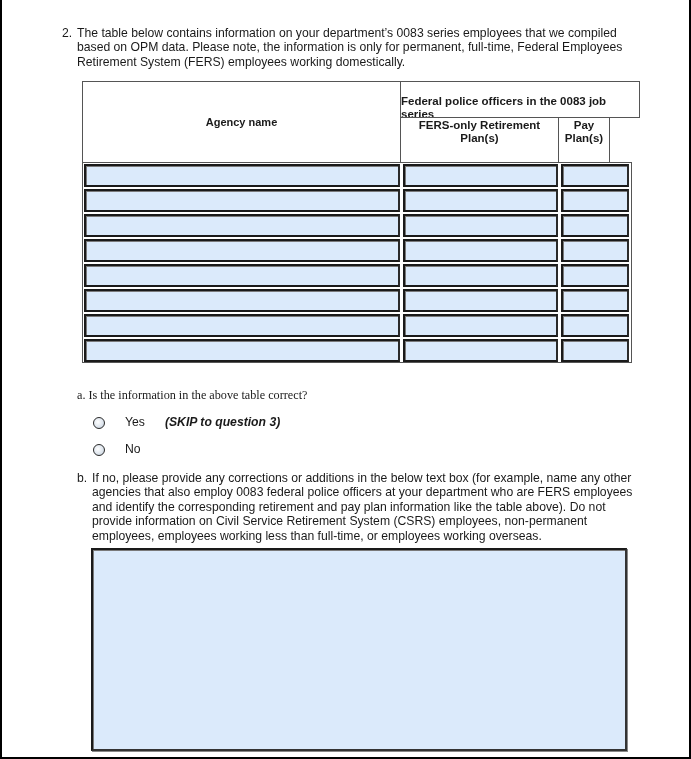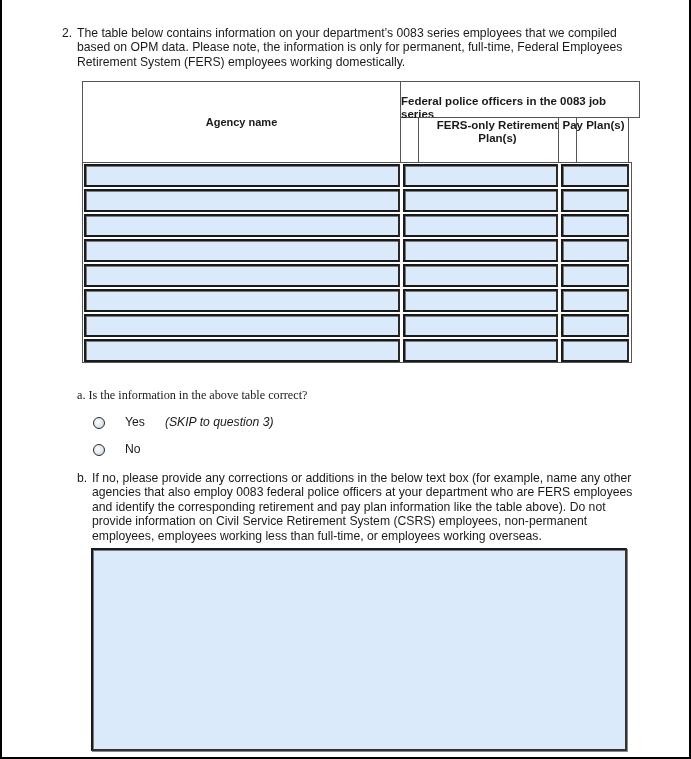--- a/index.html
+++ b/index.html
@@ -27,27 +27,27 @@
       display: flex; align-items: center; justify-content: center;
       font-weight: bold; font-size: 11px;
     }
     .hdr-group {
       position: absolute; left: 400px; top: 81px; width: 240px; height: 37px;
       border: 1px solid #555;
       text-align: left; font-weight: bold; font-size: 11.5px; line-height: 13px;
       padding-top: 13px;
     }
     .hdr-fers {
-      position: absolute; left: 418px; top: 117px; width: 159px; height: 46px;
+      position: absolute; left: 400px; top: 117px; width: 159px; height: 46px;
       border: 1px solid #555;
       text-align: center; font-weight: bold; font-size: 11.5px; line-height: 13px;
       padding-top: 1px;
     }
     .hdr-pay {
-      position: absolute; left: 558px; top: 117px; width: 71px; height: 46px;
+      position: absolute; left: 558px; top: 117px; width: 52px; height: 46px;
       border: 1px solid #555;
       text-align: center; font-weight: bold; font-size: 11.5px; line-height: 13px;
       padding-top: 1px;
     }
     .rows {
       position: absolute; left: 82px; top: 162px; width: 550px; height: 201px;
       border: 1px solid #555;
       background: #fff;
     }
     .row { position: absolute; left: 0; height: 25px; width: 548px; }
@@ -68,21 +68,21 @@
     .radio-row {
       position: absolute; left: 93px; display: flex; align-items: center; gap: 20px;
       line-height: 15px;
     }
     .radio {
       width: 12px; height: 12px; border-radius: 50%;
       border: 1.5px solid #2a2a2a;
       background: radial-gradient(circle at 40% 40%, #ffffff 0%, #dfe6ee 55%, #b9c4d0 100%);
       display: inline-block;
     }
-    .radio-row i { font-style: italic; }
+    .radio-row i { font-style: italic; font-weight: bold; }
 
     .qb {
       position: absolute; left: 77px; top: 471px; width: 560px; line-height: 14.4px;
     }
     .qb .num { position: absolute; left: 0; top: 0; }
     .qb .text { margin-left: 15px; }
 
     .textbox {
       position: absolute; left: 91px; top: 548px; width: 536px; height: 203px;
       background: #dbeafb;

